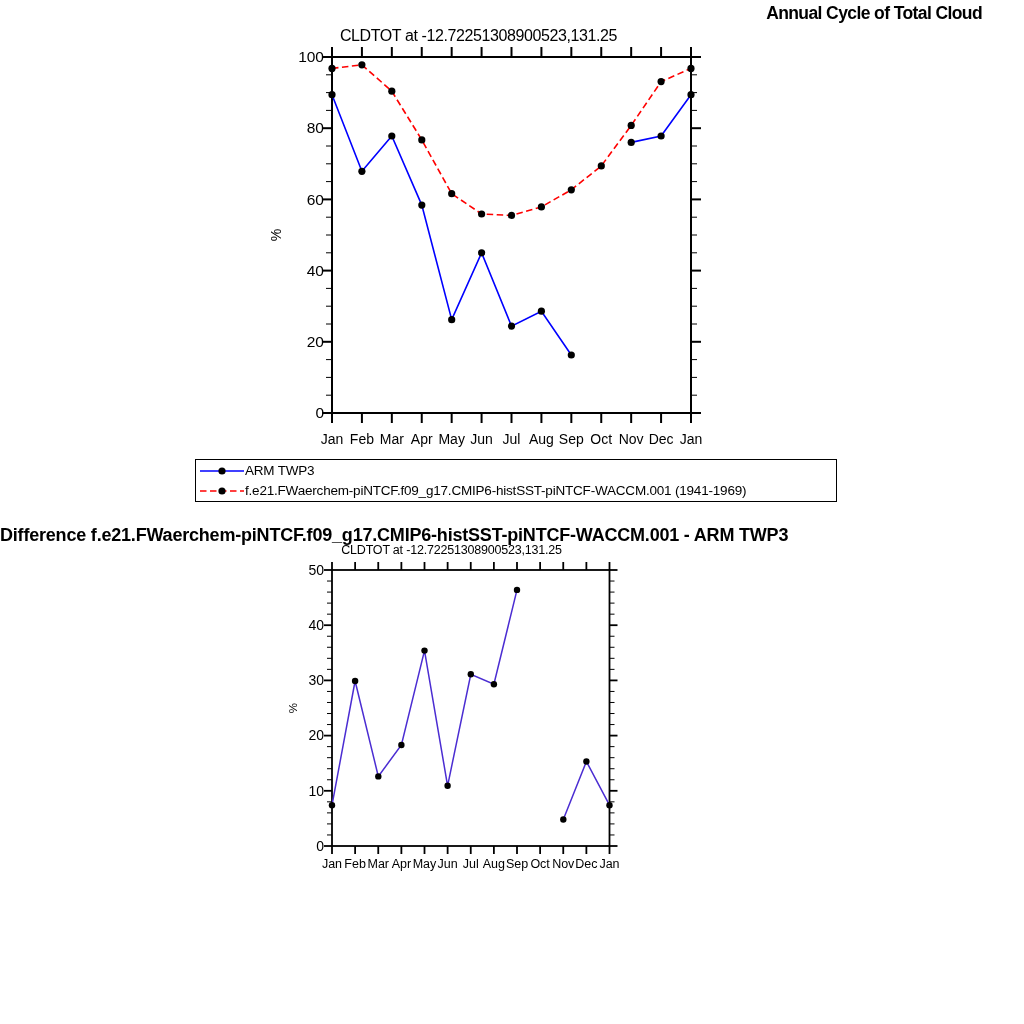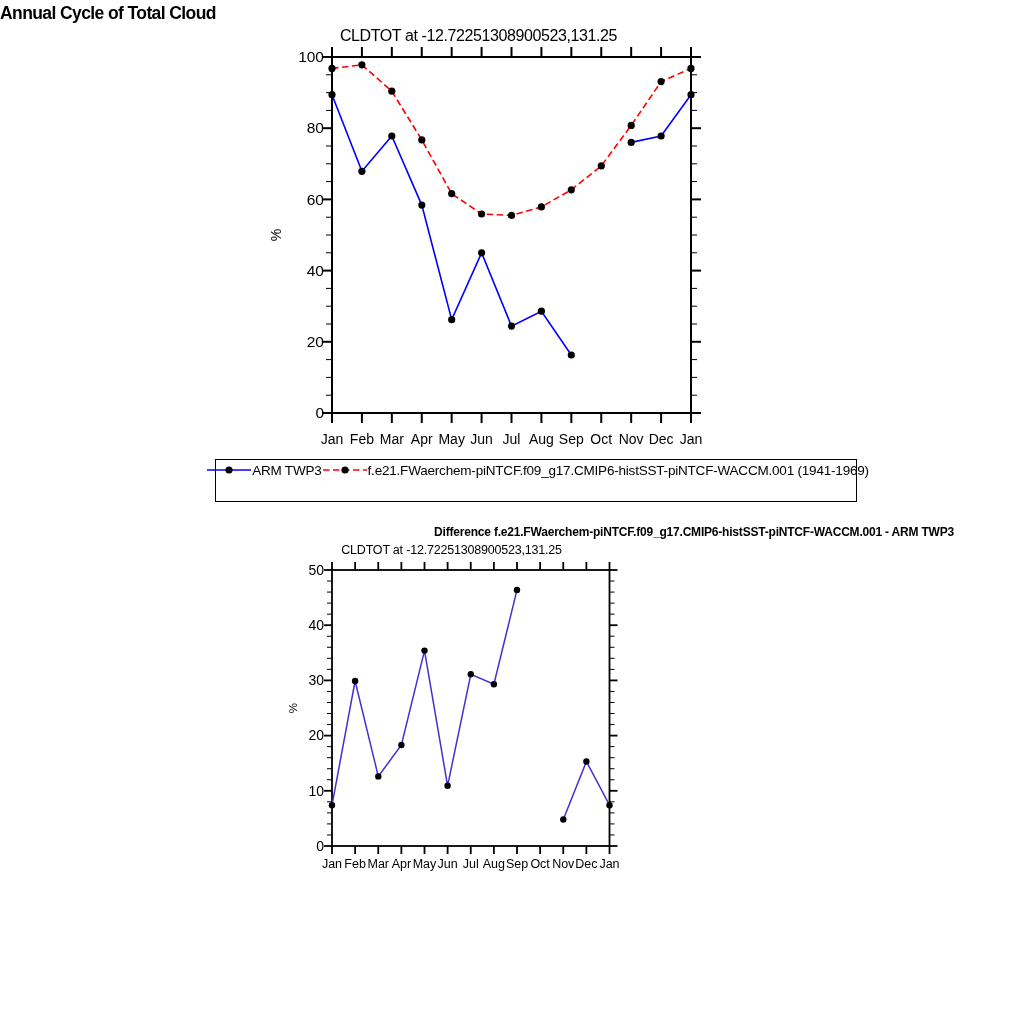--- a/index.html
+++ b/index.html
@@ -1,30 +1,30 @@
 <!DOCTYPE html>
 <html><head>
 <meta charset="utf-8">
 <style>
   html,body{margin:0;padding:0;}
   body{
     width:1024px;height:1024px;background:#ffffff;position:relative;
     font-family:"Liberation Sans",sans-serif;color:#000;overflow:hidden;
   }
   .abs{position:absolute;}
-  .t1{left:0;top:3px;width:982px;text-align:left;font-size:17.5px;font-weight:bold;letter-spacing:-0.6px;}
+  .t1{left:0;top:3px;width:982px;text-align:right;font-size:17.5px;font-weight:bold;letter-spacing:-0.6px;}
   .t2{left:0;top:27px;width:957px;text-align:center;font-size:16px;letter-spacing:-0.4px;}
-  .t3{left:0;top:525px;width:954px;text-align:right;font-size:12px;font-weight:bold;letter-spacing:-0.2px;}
+  .t3{left:0;top:525px;width:954px;text-align:left;font-size:18px;font-weight:bold;letter-spacing:-0.2px;}
   .t4{left:0;top:543px;width:903px;text-align:center;font-size:12.5px;letter-spacing:-0.2px;}
   #chartsvg{left:0;top:0;}
   svg text{fill:#000;font-family:"Liberation Sans",sans-serif;}
   .legend{
     left:195px;top:459px;width:642px;height:43px;border:1.5px solid #000;
-    box-sizing:border-box;display:flex;flex-direction:row;justify-content:center;
-    padding-left:3px;background:#fff;margin-left:20px;
+    box-sizing:border-box;display:flex;flex-direction:column;justify-content:center;
+    padding-left:3px;background:#fff;
   }
   .lrow{display:flex;align-items:center;height:20px;}
   .sw{width:46px;height:14px;flex:none;display:block;}
   .ltxt{font-size:13.5px;white-space:nowrap;letter-spacing:-0.2px;}
 </style>
 </head>
 <body>
 
 <div class="abs t1">Annual Cycle of Total Cloud</div>
 <div class="abs t2">CLDTOT at -12.72251308900523,131.25</div>

